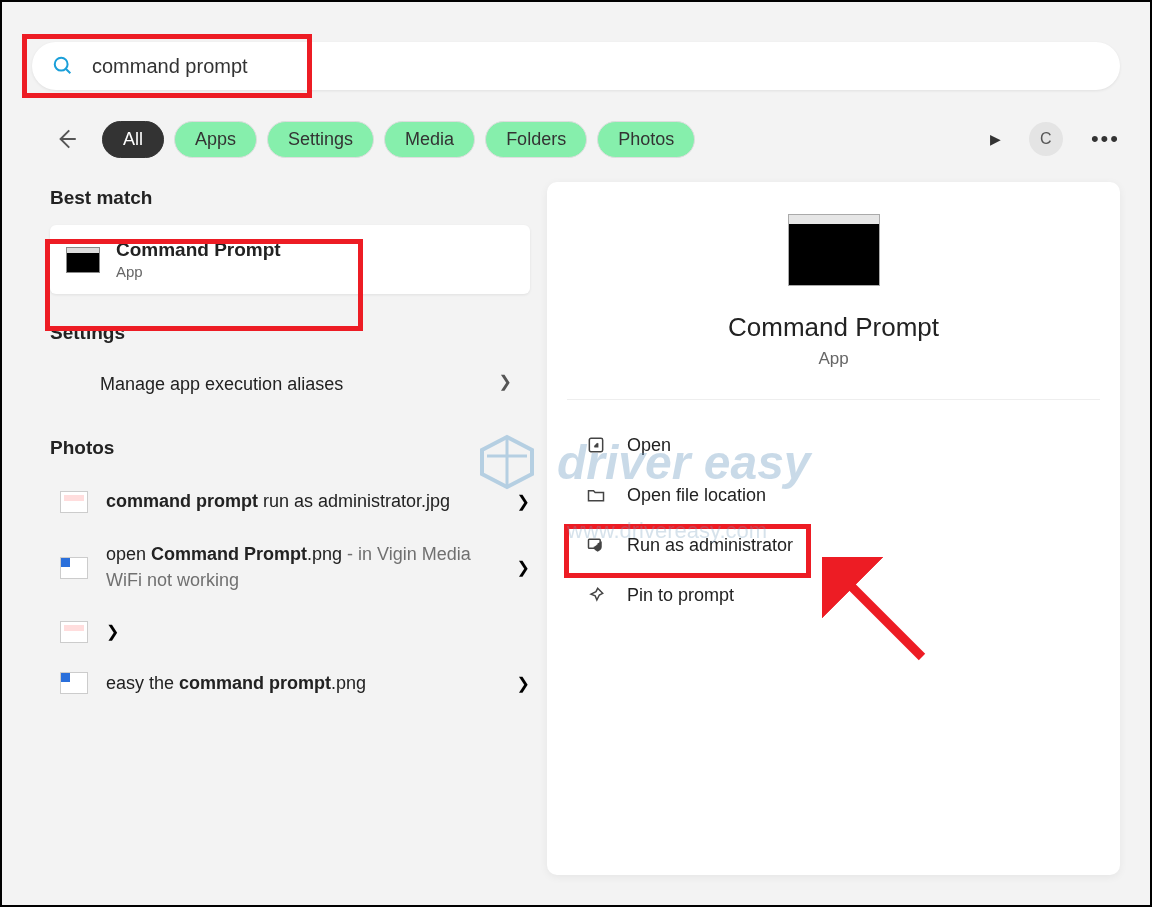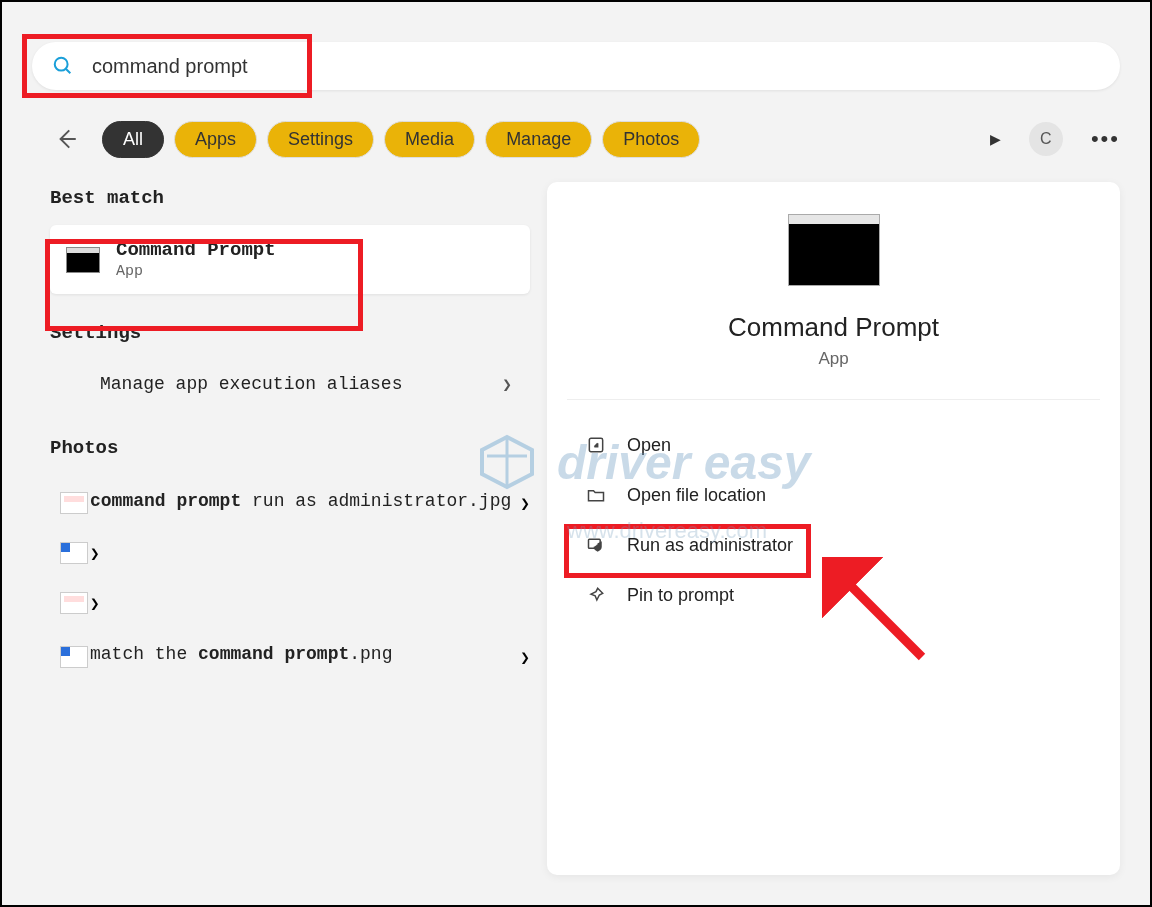--- a/index.html
+++ b/index.html
@@ -56,21 +56,21 @@
     .back-arrow {
       width: 28px; height: 28px;
       margin-right: 12px;
       display: flex; align-items: center; justify-content: center;
       color: #555;
     }
     .pill {
       padding: 7px 20px;
       border-radius: 22px;
       font-size: 18px;
-      background: #eab308;
+      background: #86efac;
       border: 1px solid #ddd;
       color: #333;
       cursor: pointer;
     }
     .pill.active {
       background: #333;
       color: #fff;
       border-color: #333;
     }
     .right-controls {
@@ -86,21 +86,20 @@
       display: flex; align-items: center; justify-content: center;
       font-size: 16px; color: #555;
     }
     .more-dots { font-size: 22px; color: #333; letter-spacing: 2px; }
     .play-tri { font-size: 14px; color: #333; }
 
     .left-panel {
       position: absolute;
       top: 185px; left: 48px;
       width: 480px;
-      font-family: Liberation Mono, monospace;
     }
     .section-label {
       font-size: 19px;
       font-weight: 600;
       color: #222;
       margin-bottom: 16px;
     }
     .best-match-item {
       background: #fff;
       border-radius: 6px;
@@ -127,41 +126,41 @@
     .red-box-bm {
       position: absolute;
       top: 237px; left: 43px;
       width: 318px; height: 92px;
       border: 5px solid #ed1c24;
       pointer-events: none;
     }
     .settings-section { margin-bottom: 28px; }
     .list-item {
       display: flex;
-      align-items: center;
+      align-items: flex-start;
       padding: 12px 0 12px 50px;
       cursor: pointer;
       position: relative;
     }
     .list-item .item-text {
       font-size: 18px;
       color: #222;
       flex: 1;
       line-height: 1.4;
     }
     .list-item .chev {
       color: #555;
       font-size: 16px;
       margin-right: 18px;
     }
     .photo-item {
       display: flex;
-      align-items: flex-end;
+      align-items: center;
       padding: 14px 0;
-      gap: 2px;
+      gap: 18px;
       cursor: pointer;
     }
     .photo-thumb {
       width: 28px; height: 22px;
       background: #fff;
       border: 1px solid #ccc;
       flex-shrink: 0;
       margin-left: 10px;
       position: relative;
     }
@@ -266,21 +265,21 @@
 <div class="filter-row">
   <div class="back-arrow">
     <svg width="26" height="26" viewBox="0 0 24 24" fill="none" stroke="#555" stroke-width="1.8">
         <path d="M15 4l-8 8 8 8M7 12h14"></path>
       </svg>
   </div>
   <button class="pill active">All</button>
   <button class="pill">Apps</button>
   <button class="pill">Settings</button>
   <button class="pill">Media</button>
-  <button class="pill">Manage</button>
+  <button class="pill">Folders</button>
   <button class="pill">Photos</button>
   <div class="right-controls">
     <span class="play-tri">▶</span>
     <div class="avatar-circle">C</div>
     <span class="more-dots">•••</span>
   </div>
 </div>
 
 <div class="left-panel">
   <div class="section-label">Best match</div>
@@ -305,32 +304,35 @@
   <div class="photo-item">
     <div class="photo-thumb pink"></div>
     <div class="photo-text">
       <span></span><span class="b">command prompt</span><span> run as administrator.jpg</span><span class="gray"></span>
     </div>
     <span class="chev">❯</span>
   </div>
 
   <div class="photo-item">
     <div class="photo-thumb blue-corner"></div>
+    <div class="photo-text">
+      <span>open </span><span class="b">Command Prompt</span><span>.png</span><span class="gray"> - in Vigin Media WiFi not working</span>
+    </div>
     <span class="chev">❯</span>
   </div>
 
   <div class="photo-item">
     <div class="photo-thumb pink"></div>
     <span class="chev">❯</span>
   </div>
 
   <div class="photo-item">
     <div class="photo-thumb blue-corner"></div>
     <div class="photo-text">
-      <span>match the </span><span class="b">command prompt</span><span>.png</span><span class="gray"></span>
+      <span>easy the </span><span class="b">command prompt</span><span>.png</span><span class="gray"></span>
     </div>
     <span class="chev">❯</span>
   </div>
 </div>
 <div class="red-box-bm"></div>
 
 <div class="right-panel">
   <div class="app-preview">
     <div class="cmd-icon-lg"></div>
     <div class="app-title">Command Prompt</div>

